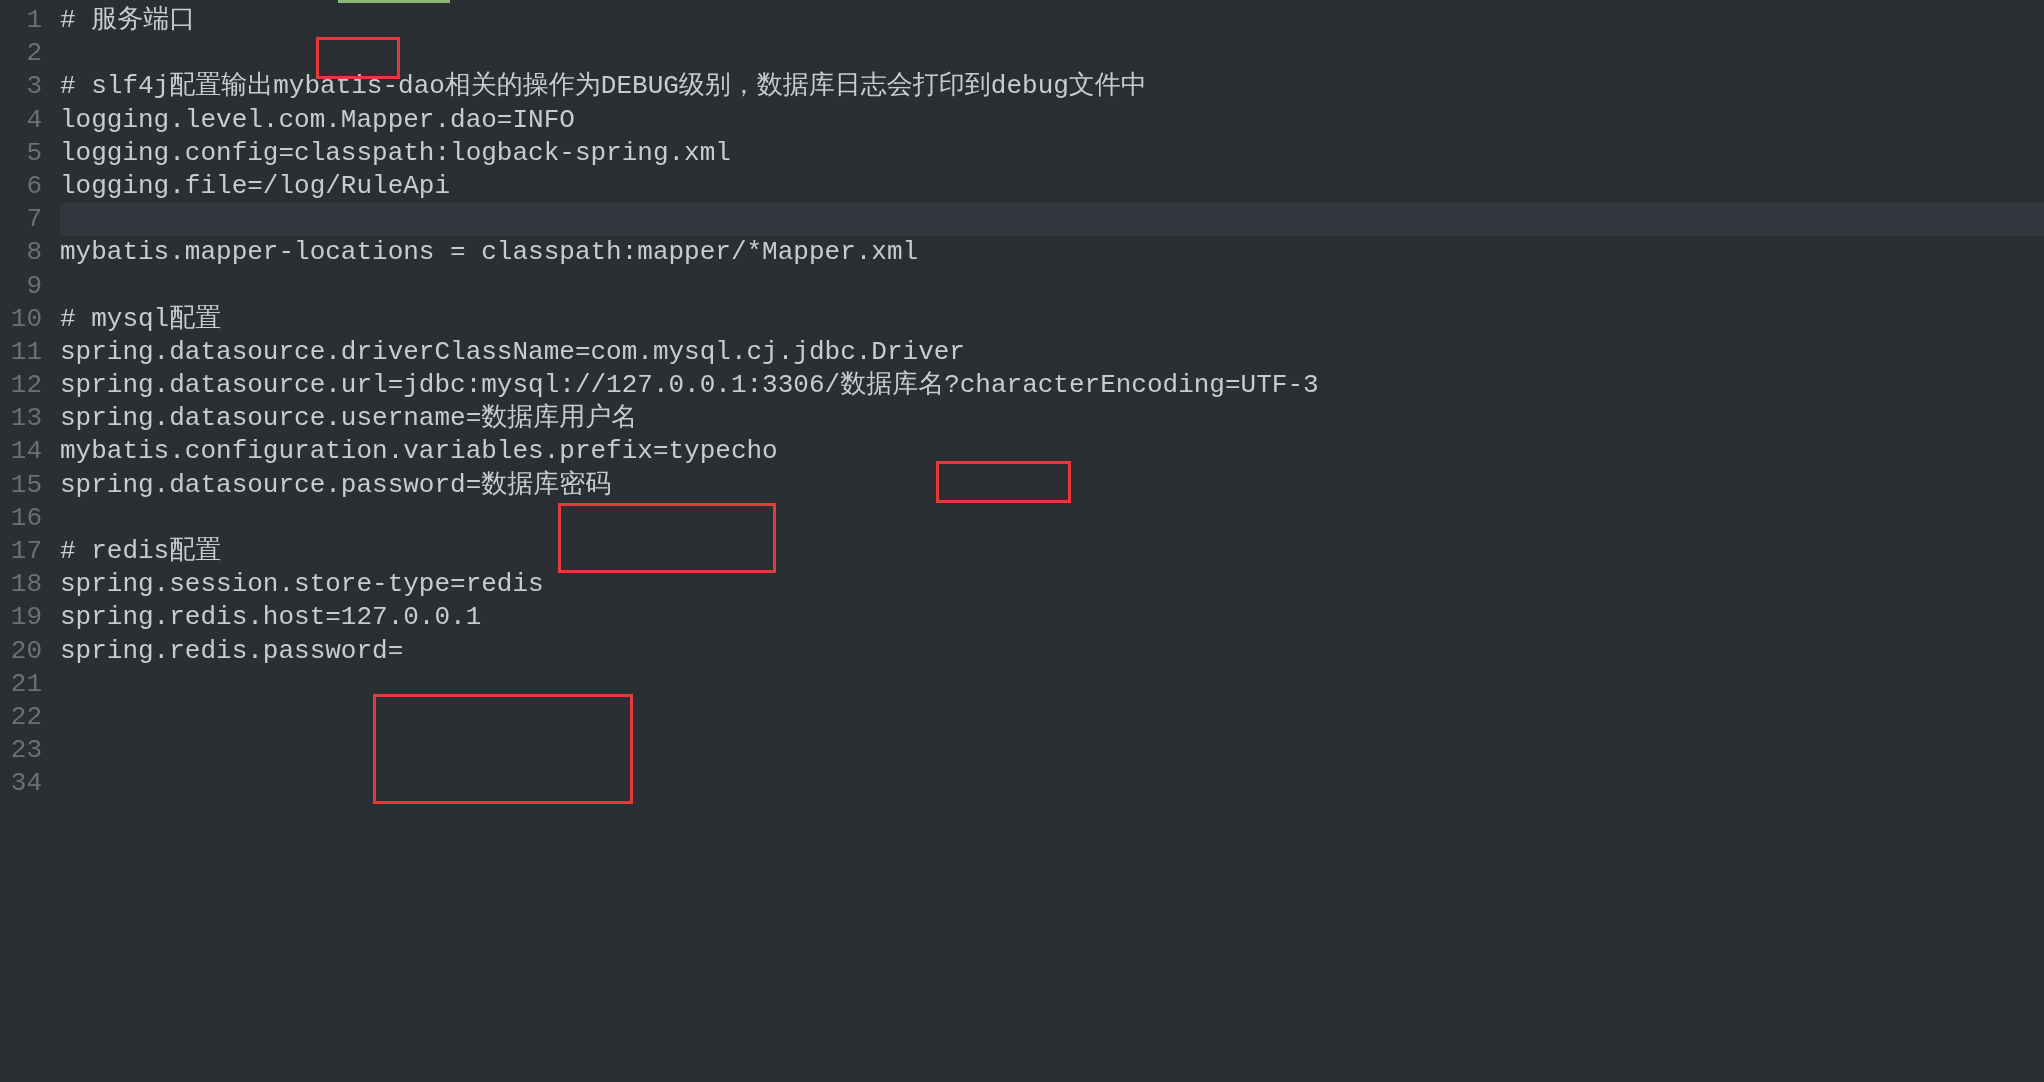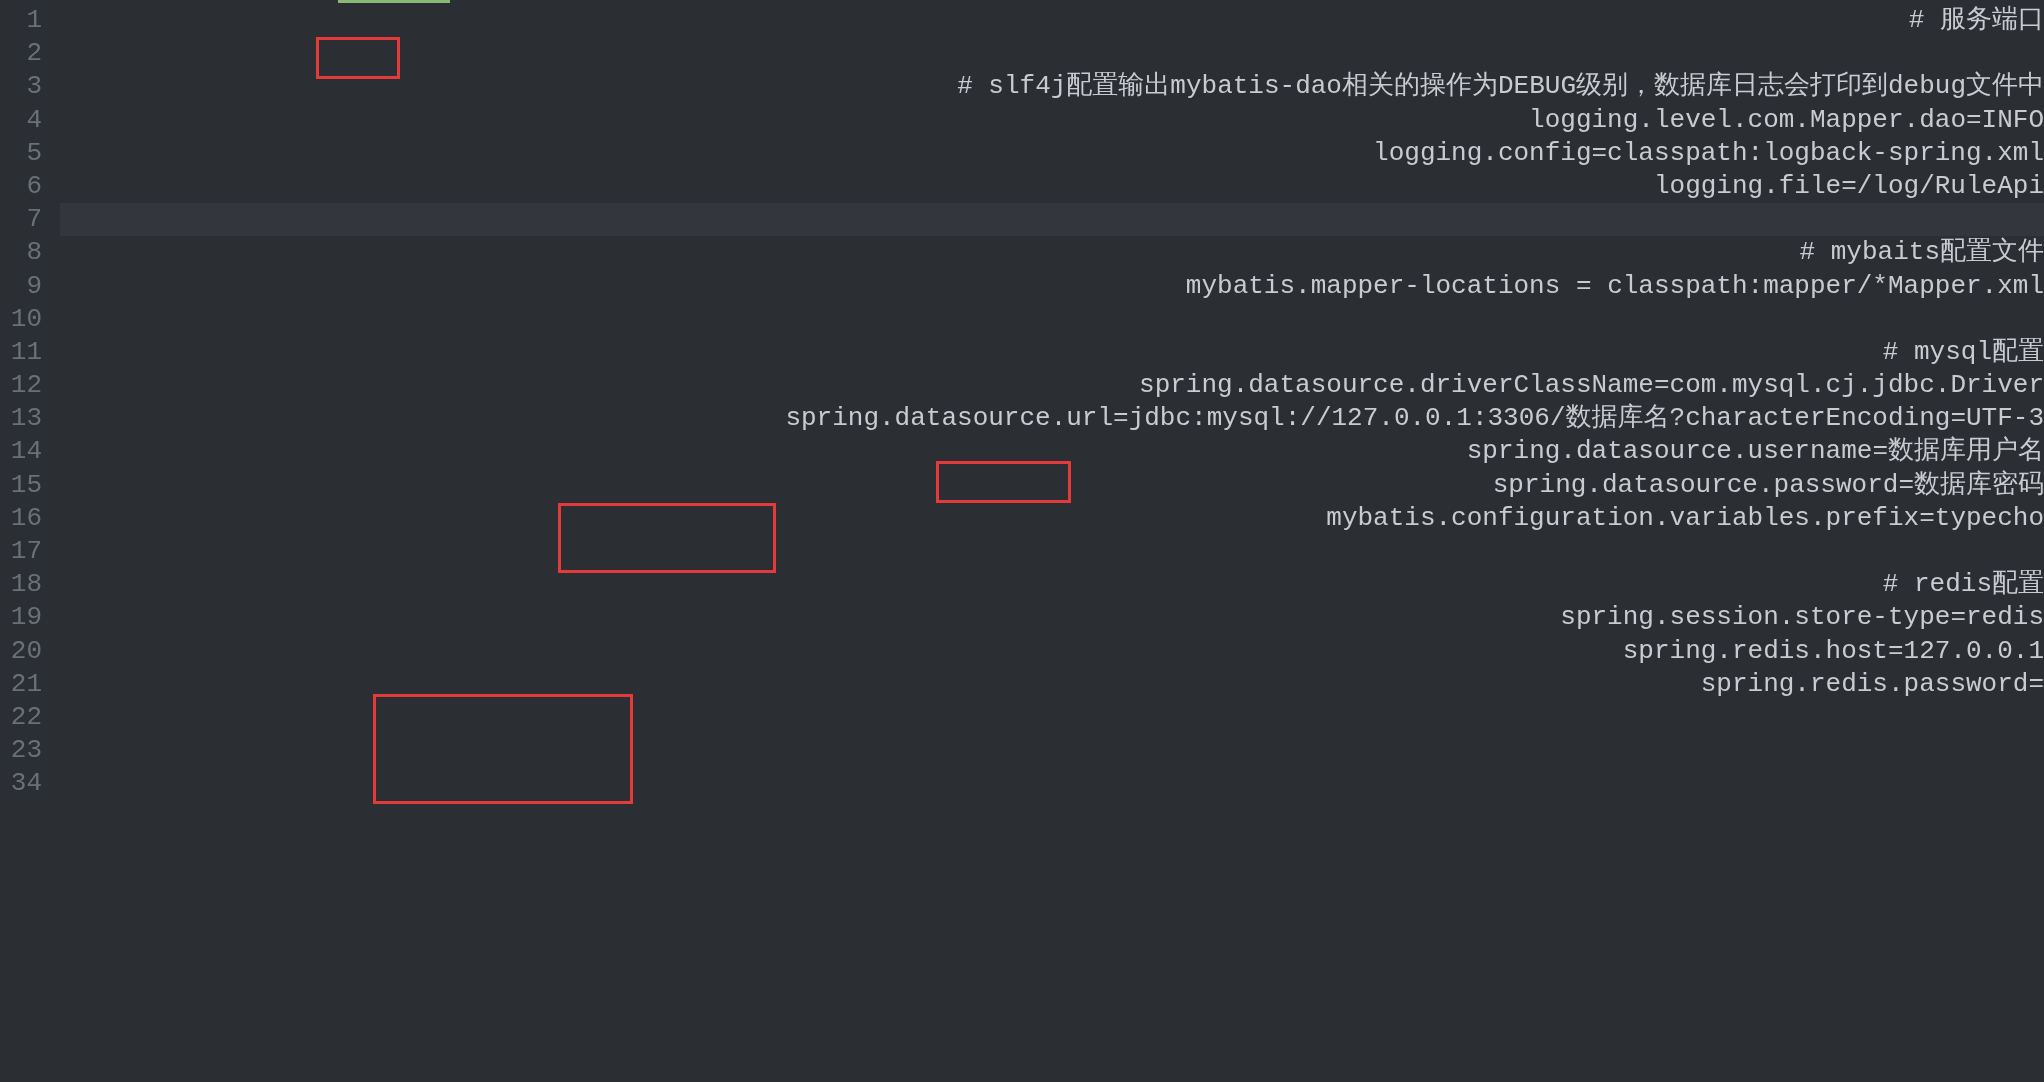--- a/index.html
+++ b/index.html
@@ -42,21 +42,20 @@
     }
     .code-area {
       flex: 1;
       position: relative;
     }
     .code-line {
       height: 33.2px;
       line-height: 33.2px;
       white-space: pre;
       position: relative;
-      text-align: right;
     }
     .code-line.current {
       background-color: #33363c;
     }
     .text-default {
       color: #c8ccd0;
     }
     .redbox {
       position: absolute;
       border: 3px solid #e43a3a;
@@ -102,29 +101,28 @@
   </div>
 
   <div class="code-area">
     <div class="code-line"><span class="text-default"># 服务端口</span></div>
     <div class="code-line"><span class="text-default"></span></div>
     <div class="code-line"><span class="text-default"># slf4j配置输出mybatis-dao相关的操作为DEBUG级别，数据库日志会打印到debug文件中</span></div>
     <div class="code-line"><span class="text-default">logging.level.com.Mapper.dao=INFO</span></div>
     <div class="code-line"><span class="text-default">logging.config=classpath:logback-spring.xml</span></div>
     <div class="code-line"><span class="text-default">logging.file=/log/RuleApi</span></div>
     <div class="code-line current"><span class="text-default"></span></div>
-    <div class="code-line"><span class="text-default"># mybaits配置文件</span></div>
     <div class="code-line"><span class="text-default">mybatis.mapper-locations = classpath:mapper/*Mapper.xml</span></div>
     <div class="code-line"><span class="text-default"></span></div>
     <div class="code-line"><span class="text-default"># mysql配置</span></div>
     <div class="code-line"><span class="text-default">spring.datasource.driverClassName=com.mysql.cj.jdbc.Driver</span></div>
     <div class="code-line"><span class="text-default">spring.datasource.url=jdbc:mysql://127.0.0.1:3306/数据库名?characterEncoding=UTF-3</span></div>
     <div class="code-line"><span class="text-default">spring.datasource.username=数据库用户名</span></div>
+    <div class="code-line"><span class="text-default">mybatis.configuration.variables.prefix=typecho</span></div>
     <div class="code-line"><span class="text-default">spring.datasource.password=数据库密码</span></div>
-    <div class="code-line"><span class="text-default">mybatis.configuration.variables.prefix=typecho</span></div>
     <div class="code-line"><span class="text-default"></span></div>
     <div class="code-line"><span class="text-default"># redis配置</span></div>
     <div class="code-line"><span class="text-default">spring.session.store-type=redis</span></div>
     <div class="code-line"><span class="text-default">spring.redis.host=127.0.0.1</span></div>
     <div class="code-line"><span class="text-default">spring.redis.password=</span></div>
 
     <div class="redbox box1"></div>
     <div class="redbox box2"></div>
     <div class="redbox box3"></div>
     <div class="redbox box4"></div>

